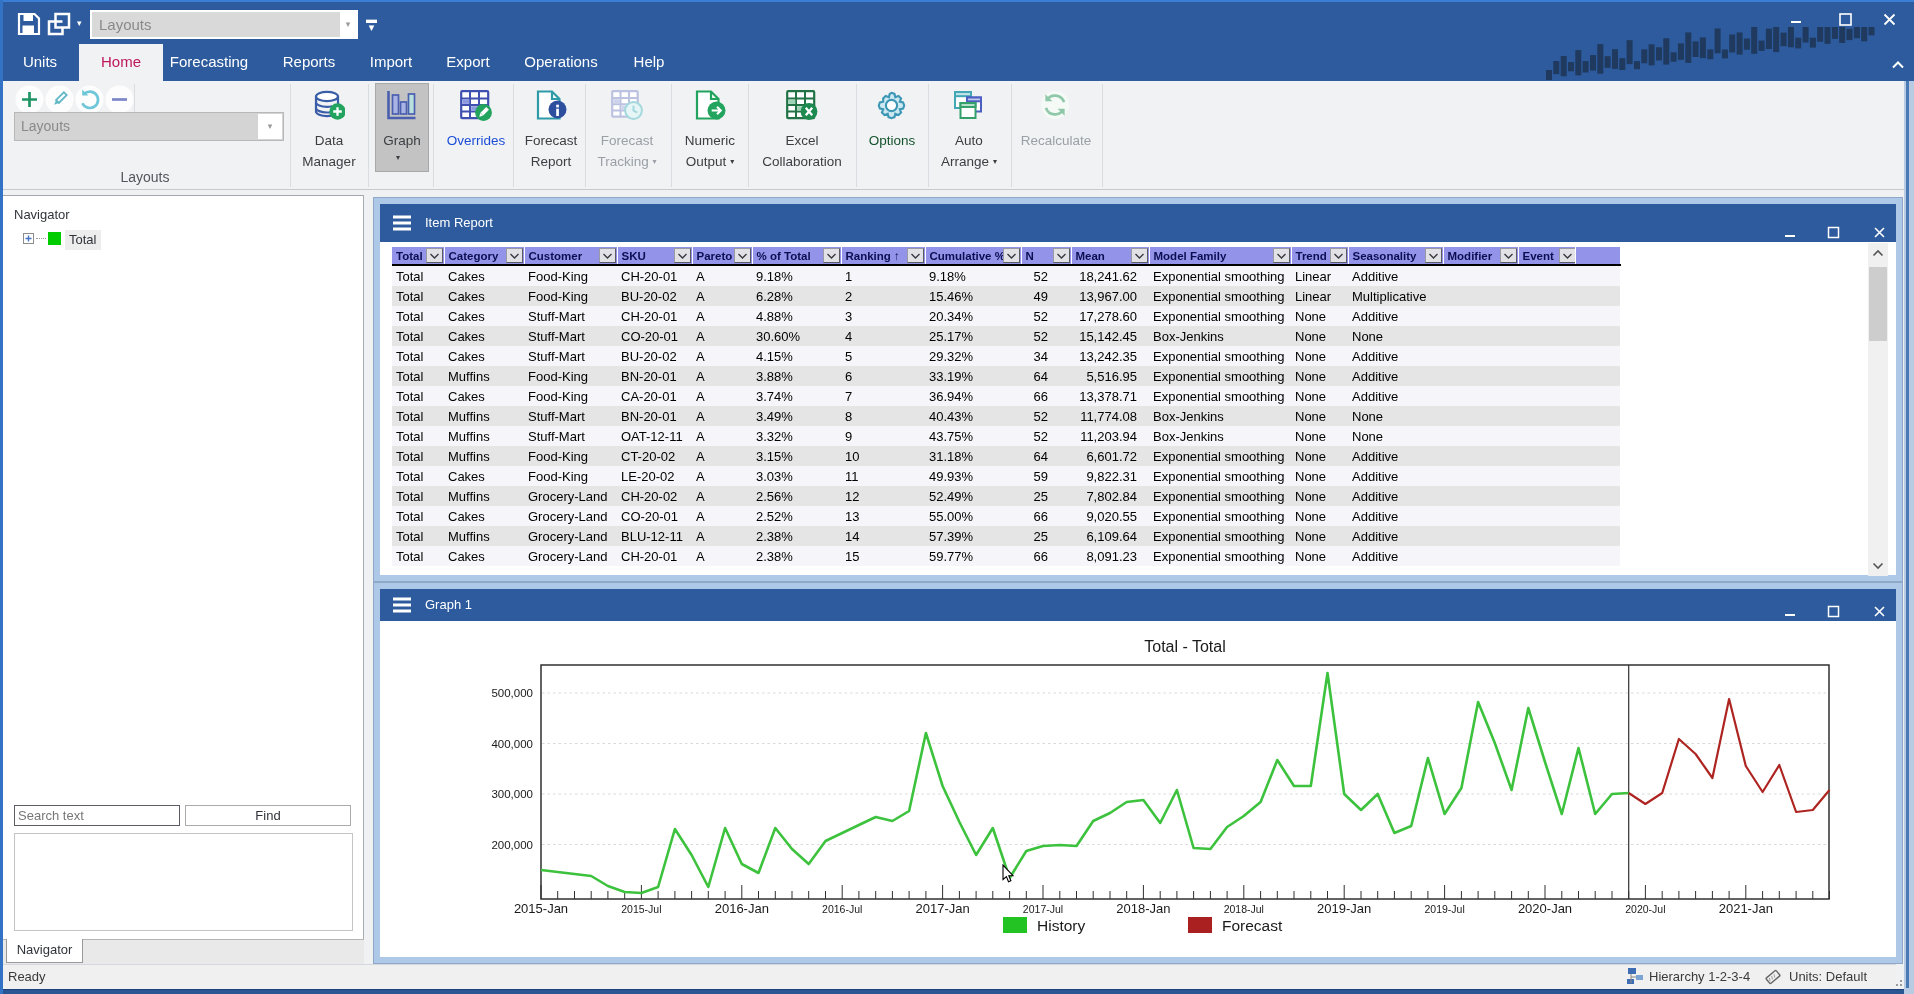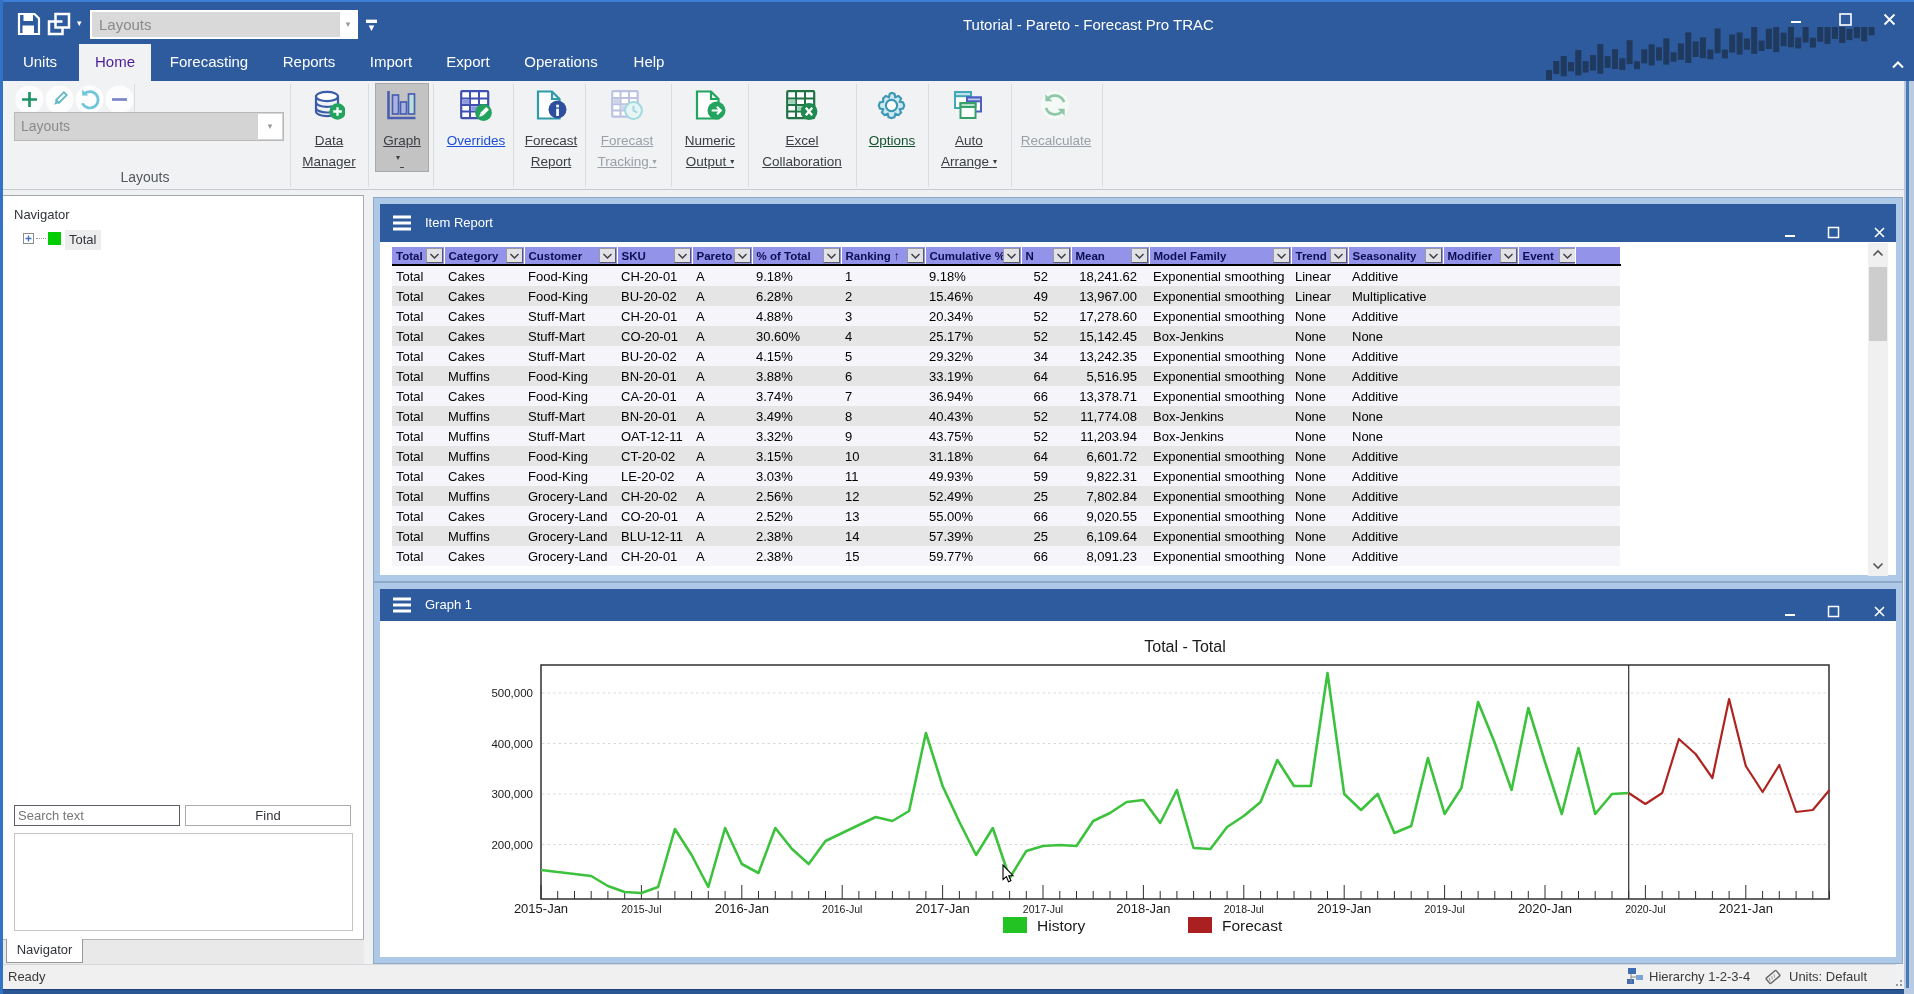--- a/index.html
+++ b/index.html
@@ -1,27 +1,27 @@
 <!DOCTYPE html>
 <html><head><meta charset="utf-8"><style>
 * { margin:0; padding:0; box-sizing:border-box; }
 html,body { width:1914px; height:994px; overflow:hidden; font-family:"Liberation Sans",sans-serif; }
 #app { position:relative; width:1914px; height:994px; background:#f0f1f2; }
 .abs { position:absolute; }
 #titlebar { position:absolute; left:0; top:0; width:1914px; height:44px; background:#2d5b9d; border-top:2px solid #3a7fd5; }
 #tabrow { position:absolute; left:0; top:44px; width:1914px; height:37px; background:#2d5b9d; }
 .tab { position:absolute; top:0; height:37px; line-height:36px; color:#fff; font-size:15px; transform:translateX(-50%); }
-#hometab { position:absolute; left:79px; top:0; width:72px; height:37px; background:#f1f2f4; color:#4c1d95; font-size:15px; text-align:center; line-height:36px; }
+#hometab { position:absolute; left:79px; top:0; width:84px; height:37px; background:#f1f2f4; color:#be185d; font-size:15px; text-align:center; line-height:36px; }
 #qat-combo { position:absolute; left:90px; top:8px; width:268px; height:29px; background:#d9d9d9; border:2px solid #fff; color:#8a8a8a; font-size:15px; line-height:25px; padding-left:7px; }
 #qat-combo .arr { position:absolute; right:0; top:0; width:16px; height:25px; background:#fff; color:#9a9a9a; font-size:9px; text-align:center; line-height:25px; }
 #ribbon { position:absolute; left:0; top:81px; width:1914px; height:109px; background:#f1f2f4; border-bottom:1px solid #c6cbd2; }
 .vsep { position:absolute; top:3px; height:103px; width:1px; background:#d9dce0; }
 .rbtn { position:absolute; top:5px; text-align:center; font-size:13.5px; }
 .ricon { position:relative; top:4px; height:38px; }
-.rlab { position:relative; top:6px; line-height:21px;text-decoration:underline; }
+.rlab { position:relative; top:6px; line-height:21px; }
 #graphbtn { position:absolute; left:375px; top:2px; width:54px; height:89px; background:#c3c3c3; border:1px solid #a8a8a8; }
 #lay-combo { position:absolute; left:14px; top:31px; width:270px; height:29px; background:#d4d4d4; border:1px solid #b8b8b8; color:#8a8a8a; font-size:14px; line-height:26px; padding-left:6px; }
 #lay-combo .arr { position:absolute; right:1px; top:1px; width:24px; height:25px; background:#fff; color:#9a9a9a; font-size:9px; text-align:center; line-height:24px; }
 #grplab { position:absolute; left:60px; top:88px; width:170px; text-align:center; color:#53565c; font-size:14px; }
 #nav { position:absolute; left:3px; top:195px; width:361px; height:768px; background:#fff; border-top:1px solid #a3a8af; border-right:1px solid #a8adb4; font-size:13px; color:#30343a; }
 .win { position:absolute; background:#fff; border:6px solid #aec9e8; outline:1px solid #90a8c8; }
 .wtitle { position:absolute; left:0; top:0; width:100%; background:#2d5b9d; color:#fff; font-size:13px; }
 .wbtn { position:absolute; color:#fff; }
 table { border-collapse:collapse; table-layout:fixed; }
 th, td { overflow:hidden; white-space:nowrap; }
@@ -45,21 +45,20 @@
 <rect x="6.5" y="2.5" width="9.5" height="6.5" fill="#fff"></rect>
           <rect x="5.5" y="13.5" width="11.5" height="8.5" fill="#fff"></rect>
         </svg></div>
   <div class="abs" style="left:47px;top:10px"><svg width="24" height="24" viewBox="0 0 24 24" style="">
           <rect x="8.5" y="2" width="13.5" height="13.5" fill="none" stroke="#fff" stroke-width="2.5"></rect>
 <path d="M15.5 9.5H2V22h13.5v-6" fill="none" stroke="#fff" stroke-width="2.5"></path>
         </svg></div>
   <div class="abs" style="left:77px;top:16px;color:#fff;font-size:9px">▾</div>
   <div id="qat-combo">Layouts<span class="arr">▾</span></div>
   <div class="abs" style="left:366px;top:13px;color:#fff;font-size:11px;line-height:8px;text-align:center">▬<br>▾</div>
-  <div class="abs" style="left:963px;top:0;height:44px;line-height:46px;color:#fff;font-size:15px">Tutorial - Pareto - Forecast Pro TRAC</div>
   <div class="abs" style="left:1789px;top:12px"><svg width="14" height="14">
           <path d="M2 8h10" stroke="#fff" stroke-width="2"></path>
         </svg></div>
   <div class="abs" style="left:1838px;top:10px"><svg width="15" height="15">
           <rect x="2" y="2" width="11" height="11" fill="none" stroke="#fff" stroke-width="1.6"></rect>
         </svg></div>
   <div class="abs" style="left:1882px;top:10px"><svg width="15" height="15">
           <path d="M2.5 2.5l10 10M12.5 2.5l-10 10" stroke="#fff" stroke-width="1.8"></path>
         </svg></div>
 </div>

